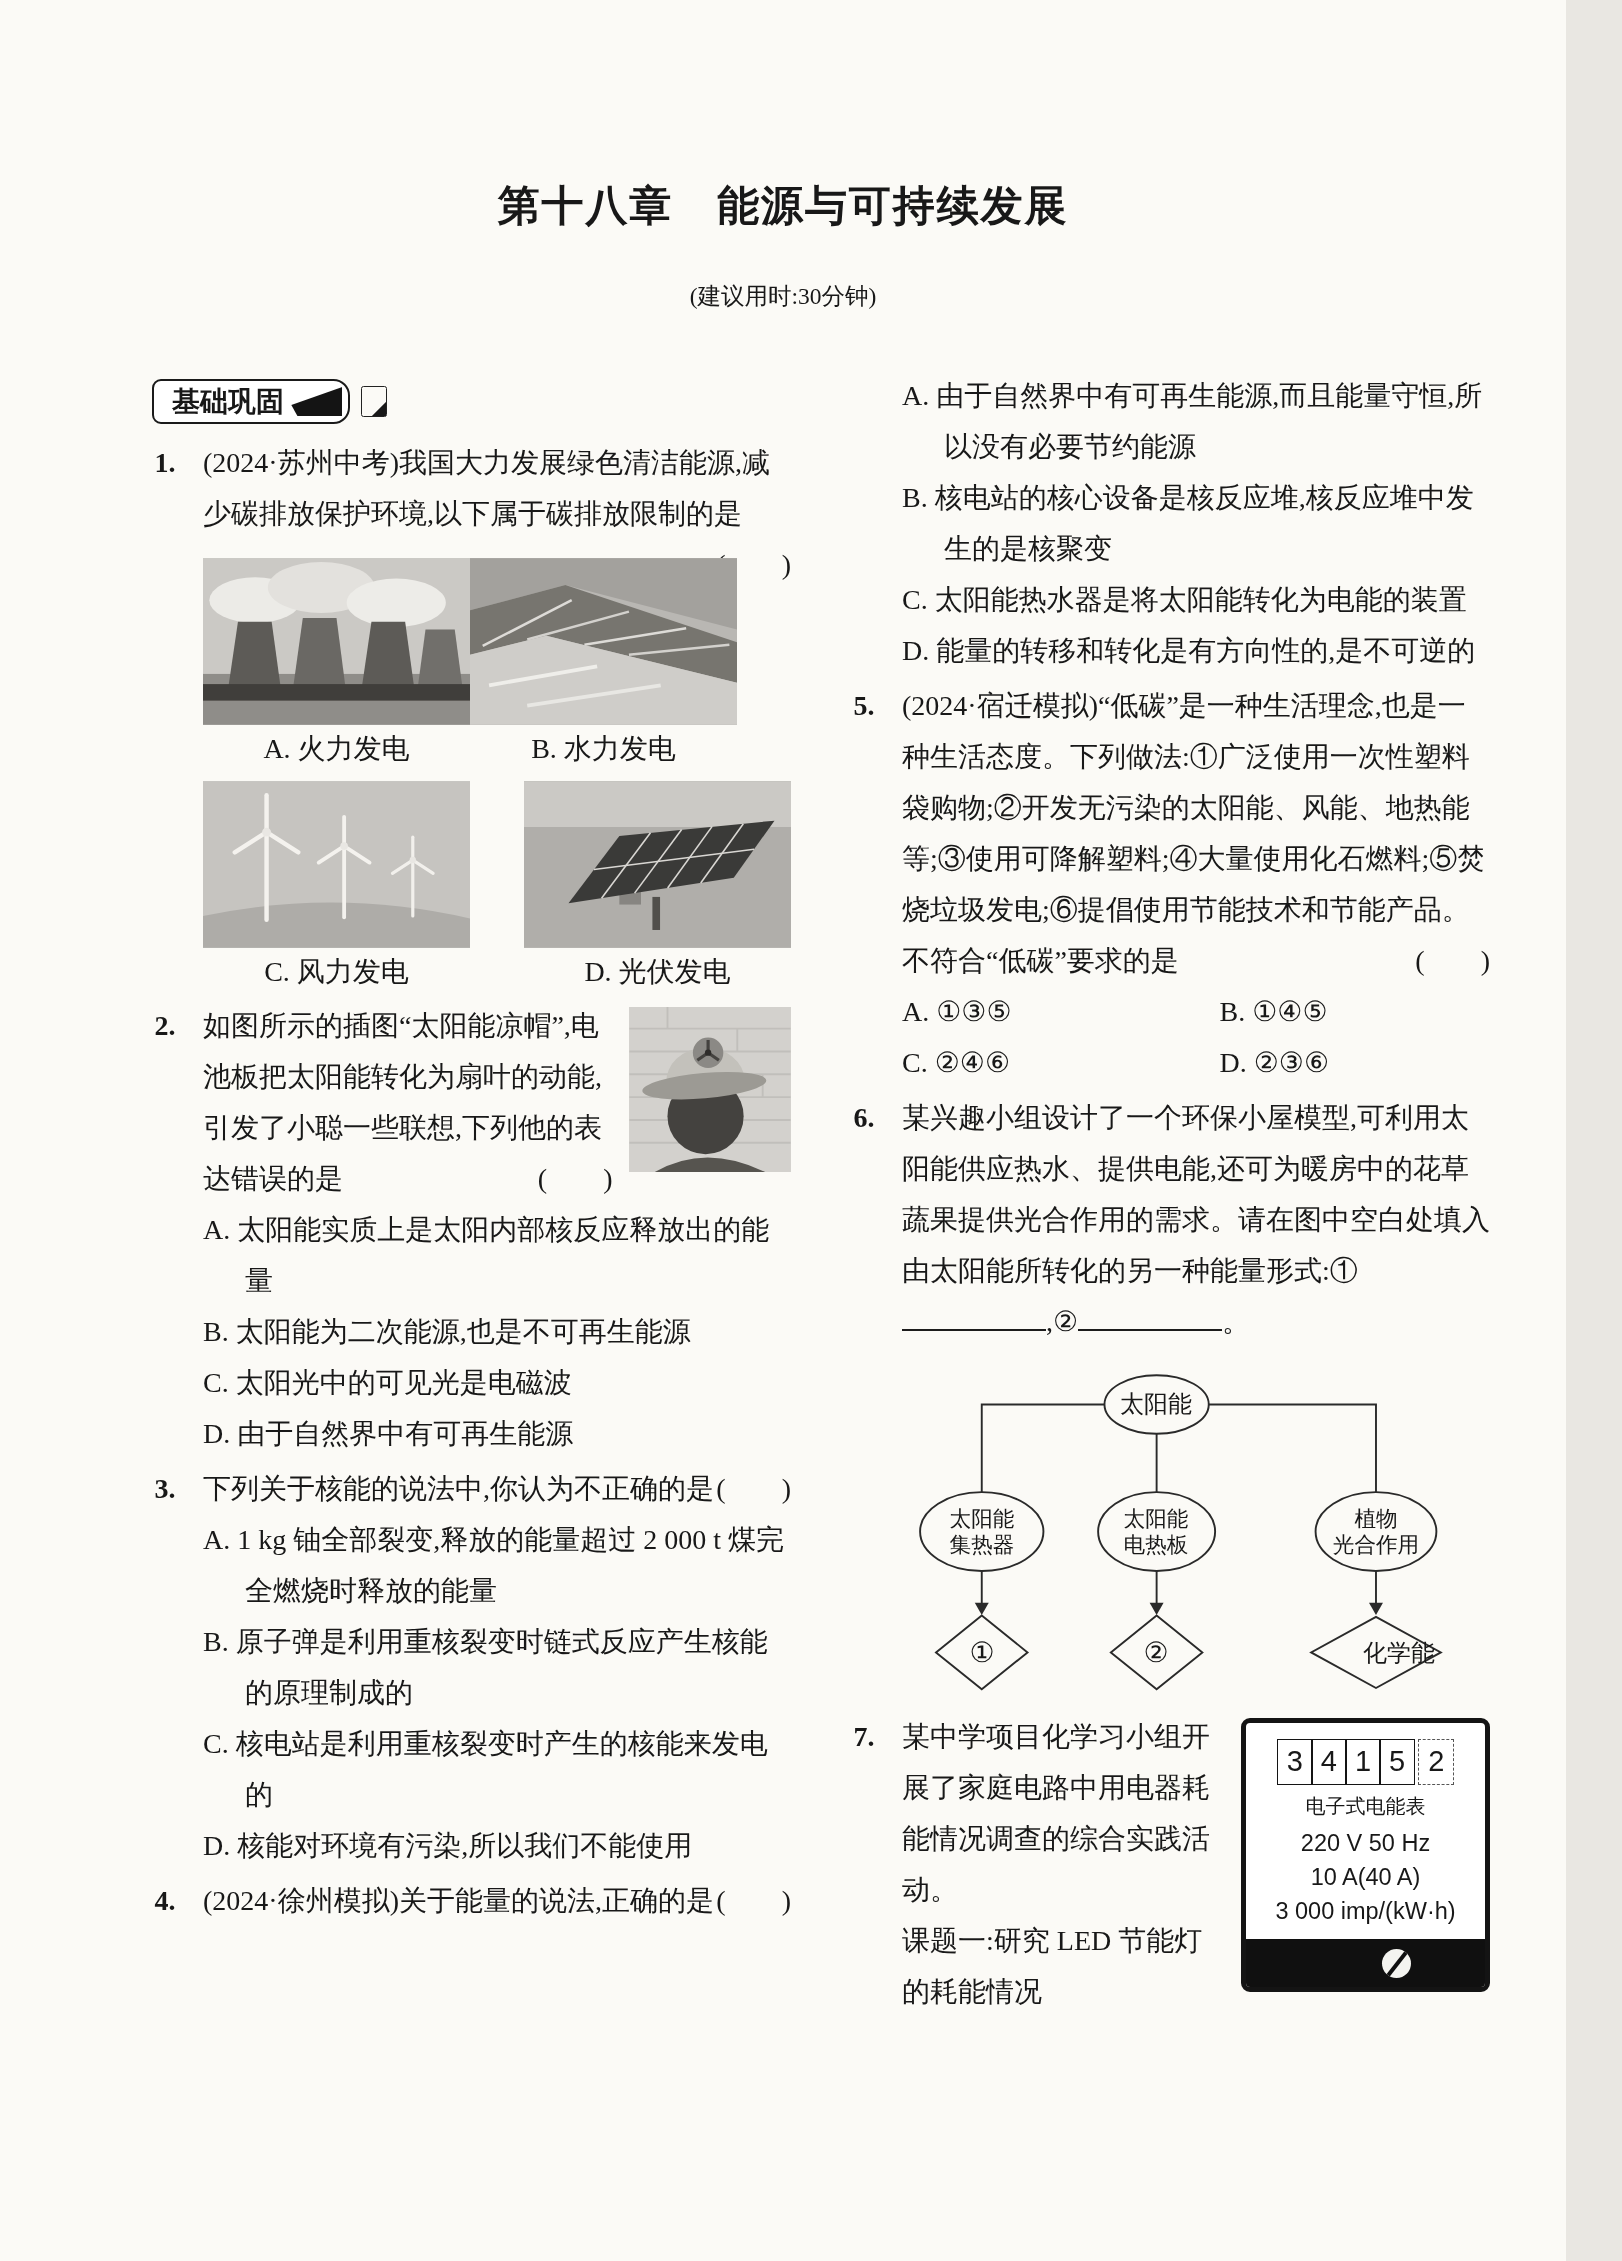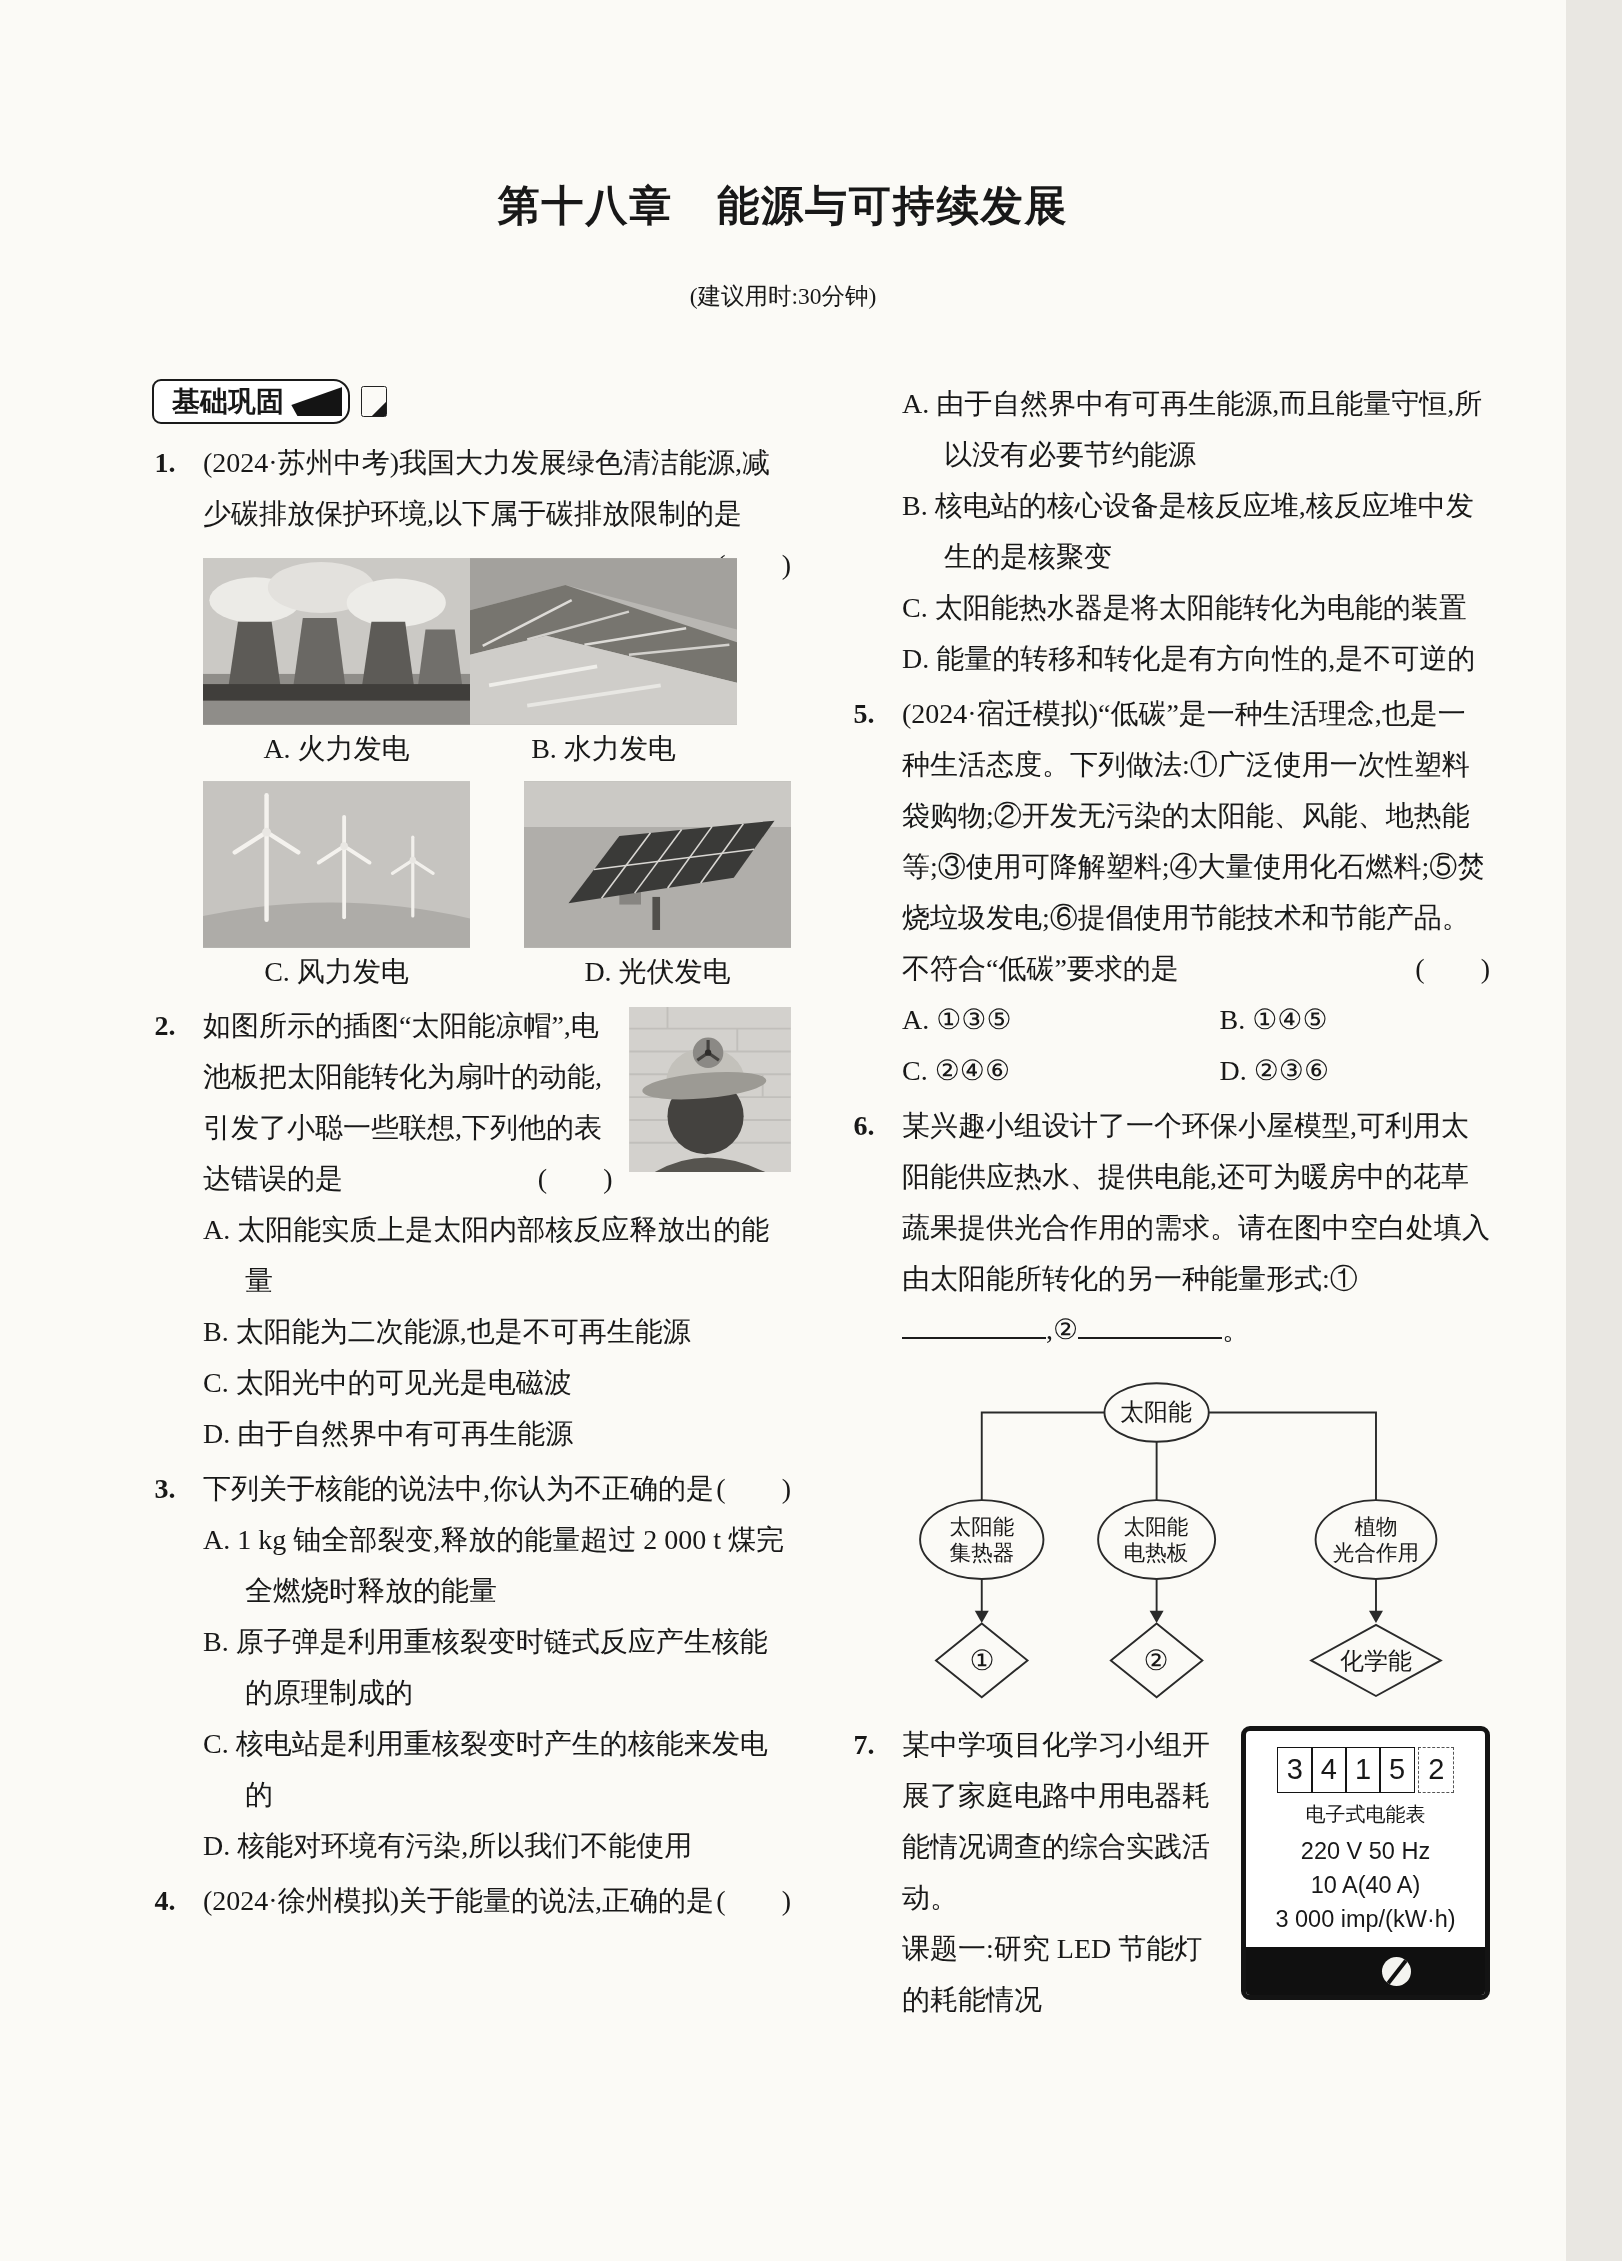--- a/index.html
+++ b/index.html
@@ -14,21 +14,21 @@
     position: absolute; top: 178px; left: 0; width: 100%; margin: 0;
     text-align: center; font-family: "Liberation Sans", sans-serif;
     font-size: 42px; font-weight: 700; letter-spacing: 1.9px;
   }
   .subtitle {
     position: absolute; top: 280px; left: 0; width: 100%;
     text-align: center; font-size: 23.5px;
   }
   .col { position: absolute; width: 639px; font-size: 28px; line-height: 51px; }
   .col-left  { left: 152px;  top: 356px; }
-  .col-right { left: 851px; top: 364px; }
+  .col-right { left: 851px; top: 356px; }
 
   
   .badge-row { display: flex; align-items: center; height: 53px; margin: 19px 0 9px; }
   .badge {
     position: relative; border: 2.5px solid #1a1a1a; border-radius: 9px 16.5px 16.5px 9px;
     padding: 1.3px 64px 1.3px 18px; font-family: "Liberation Sans", sans-serif;
     font-weight: 700; font-size: 28px; line-height: 38px; background: #fff;
   }
   .badge-wedge {
     position: absolute; right: 5.7px; top: 5.7px; bottom: 5.7px; width: 51px;
@@ -66,21 +66,21 @@
   
   .diagram { position: relative; width: 576px; height: 337px; margin: 18px 0 9px; }
   .diagram svg { position: absolute; left: 0; top: 0; }
   .dnode {
     position: absolute; transform: translate(-50%, -50%);
     text-align: center; white-space: pre-line; pointer-events: none;
     font-size: 21.6px; line-height: 26px;
   }
   .dnode.src { font-size: 24px; }
   .dnode.out { font-size: 28px; }
-  .dnode.out-chem { font-size: 24px; }
+  .dnode.out-chem { font-size: 24px; margin-left: 23px; }
 
   
   .meter {
     float: right; width: 249px; margin: 7.6px 0 6.4px 18px;
     border: 5.7px solid #141414; border-radius: 9px; background: #fff;
     padding: 12.7px 10.2px 0; text-align: center; overflow: hidden;
     font-family: "Liberation Sans", sans-serif;
   }
   .meter-digits { display: inline-flex; }
   .digit {

